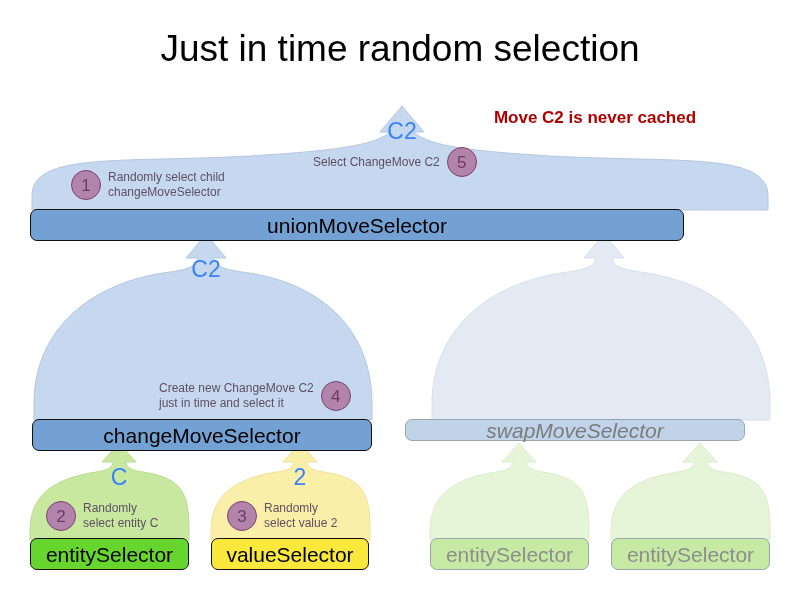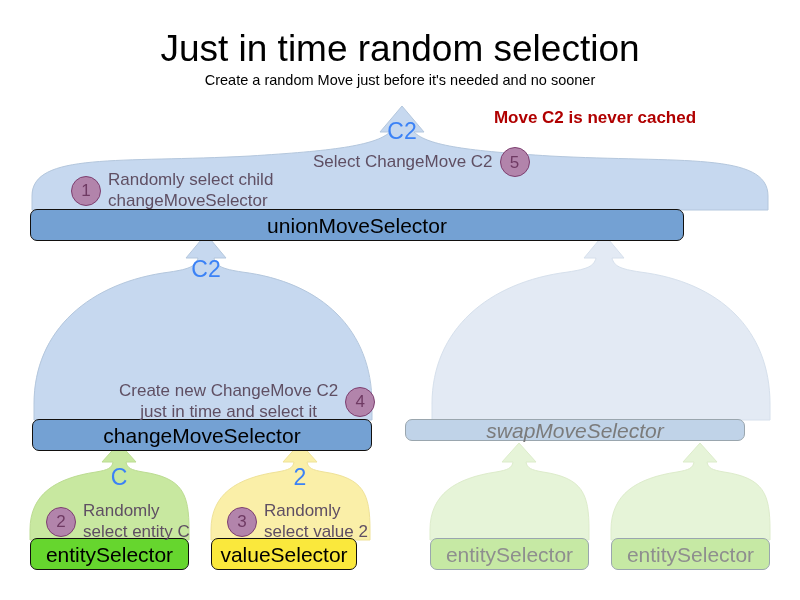--- a/index.html
+++ b/index.html
@@ -102,35 +102,34 @@
     background: #b284ab;
     border: 1.8px solid #7d3f70;
     color: #6f3a63;
     font-size: 17px;
     display: flex;
     align-items: center;
     justify-content: center;
     line-height: 1;
   }
   .step-text {
-    font-size: 17px;
+    font-size: 12px;
     color: #5f4f63;
     line-height: 1.22;
     white-space: pre-line;
   }
-  .step-text.right-align { text-align: center; }
+  .step-text.right-align { text-align: left; margin-left: 40px; }
 </style>
 </head>
 <body>
 
 <div id="stage">
 
   <div class="abs" id="page-title">Just in time random selection</div>
 
-  <div class="abs" id="page-subtitle">Create a random Move just before it's needed and no sooner</div>
 
   <div class="abs" id="never-cached-note">Move C2 is never cached</div>
 
   <svg id="shapes" class="abs" viewBox="0 0 800 600">
 
     <path d="M 32 210
              L 32 196
              C 32 152, 120 163, 250 156
              C 330 151, 375 146, 390 132
              L 380 132
@@ -215,21 +214,21 @@
   </svg>
 
   <div class="abs bar blue" style="left:30px; top:209px; width:654px; height:32px;">unionMoveSelector</div>
 
   <div class="abs bar blue" style="left:32px; top:419px; width:340px; height:32px;">changeMoveSelector</div>
 
   <div class="abs bar faded-blue" style="left:405px; top:419px; width:340px; height:22px;font-style:italic;">swapMoveSelector</div>
 
   <div class="abs bar green" style="left:30px; top:538px; width:159px; height:32px;">entitySelector</div>
 
-  <div class="abs bar yellow" style="left:211px; top:538px; width:146px; height:32px;">valueSelector</div>
+  <div class="abs bar yellow" style="left:211px; top:538px; width:158px; height:32px;">valueSelector</div>
 
   <div class="abs bar faded-green" style="left:430px; top:538px; width:159px; height:32px;">entitySelector</div>
 
   <div class="abs bar faded-green" style="left:611px; top:538px; width:159px; height:32px;">entitySelector</div>
 
   <div class="abs flow-label" style="left:362px; top:120px; width:80px;">C2</div>
 
   <div class="abs flow-label" style="left:166px; top:258px; width:80px;">C2</div>
 
   <div class="abs flow-label" style="left:79px; top:466px; width:80px;">C</div>

